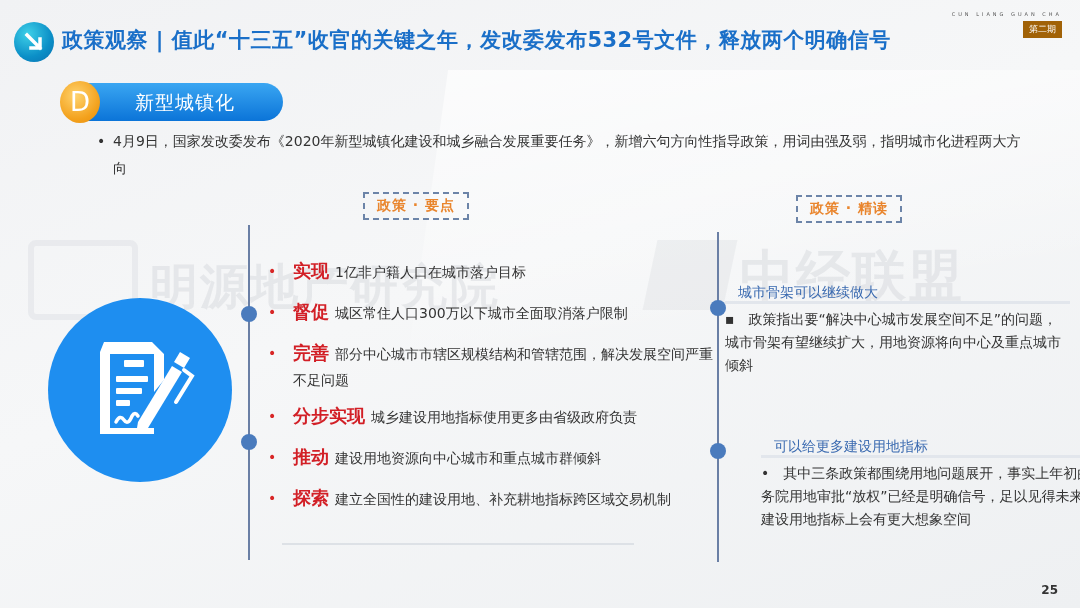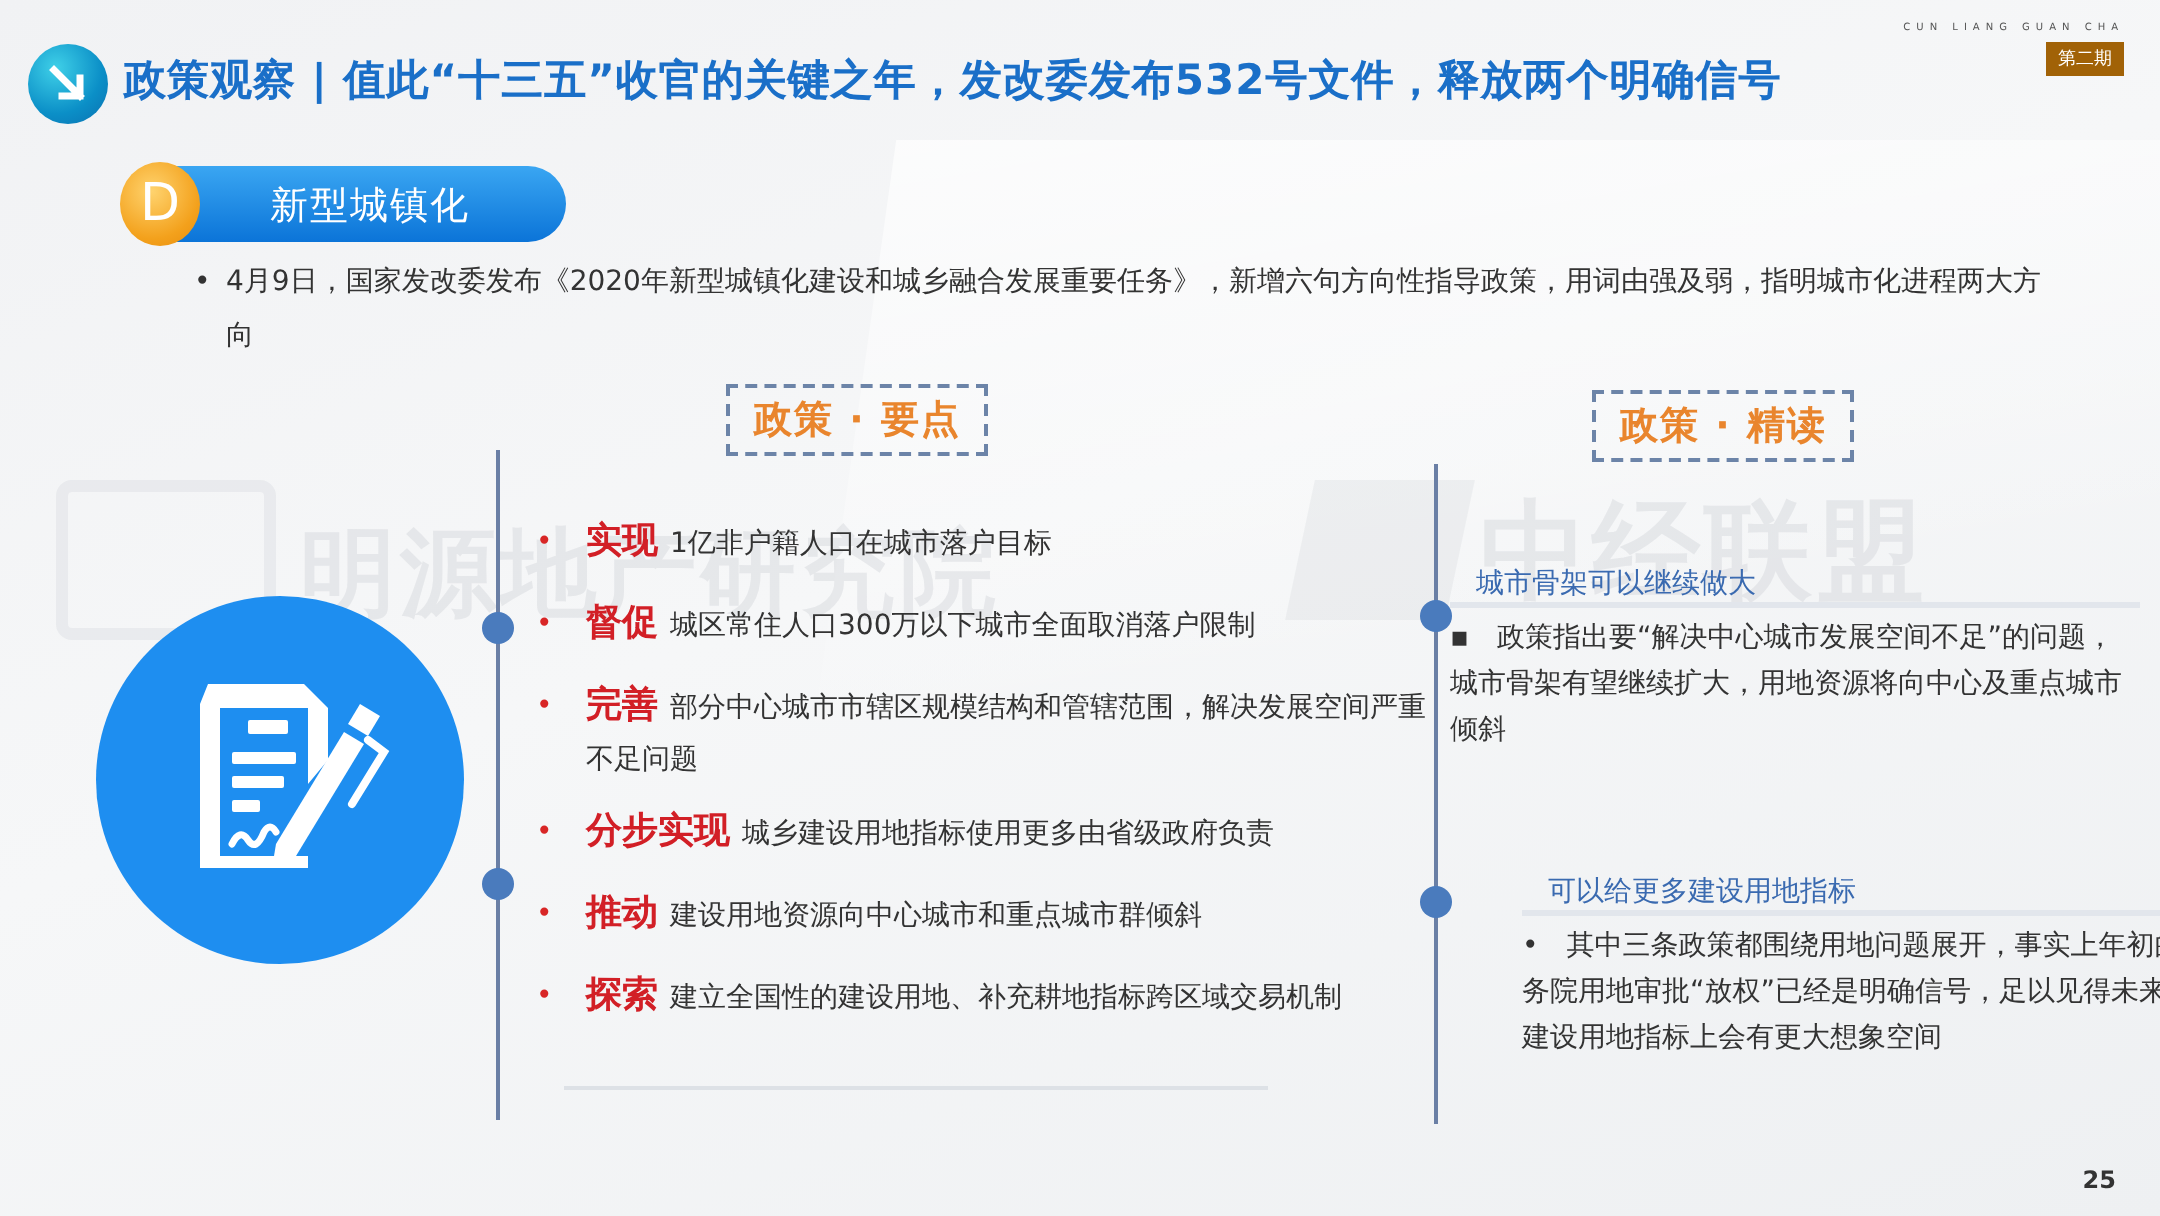--- a/index.html
+++ b/index.html
@@ -40,21 +40,21 @@
   .pill-text { position:absolute; left:70px; top:7px; color:#fff; font-size:19px; letter-spacing:1px;font-family:Liberation Mono, monospace; }
   .pill-badge { position:absolute; left:60px; top:81px; width:40px; height:42px; border-radius:50%;
     background: radial-gradient(circle at 40% 35%, #ffd36e, #f3a11c 65%, #e88c0c);
     display:flex; align-items:center; justify-content:center; color:#fff; font-size:26px; }
 
   .intro { position:absolute; left:97px; top:128px; width:930px; font-size:14px; line-height:27px; color:#333; }
   .intro .dot { position:absolute; left:0; top:0; }
   .intro p { padding-left:16px; }
 
   .section-tag { position:absolute; border:2px dashed #6c84a8; color:#e9852d;
-    font-size:19px; font-weight:bold; padding:3px 12px; letter-spacing:1px; }
+    font-size:14px; font-weight:bold; padding:3px 12px; letter-spacing:1px; }
   .tag1 { left:363px; top:192px; }
   .tag2 { left:796px; top:195px; }
 
   .vline { position:absolute; width:2px; background:#6a7fa5; }
   .vl1 { left:248px; top:225px; height:335px; }
   .vl2 { left:717px; top:232px; height:330px; }
   .vdot { position:absolute; width:16px; height:16px; border-radius:50%; background:#4a7bbd; }
 
   .big-circle { position:absolute; left:48px; top:298px; width:184px; height:184px; border-radius:50%;
     background:#1e8ef0; display:flex; align-items:center; justify-content:center; }

